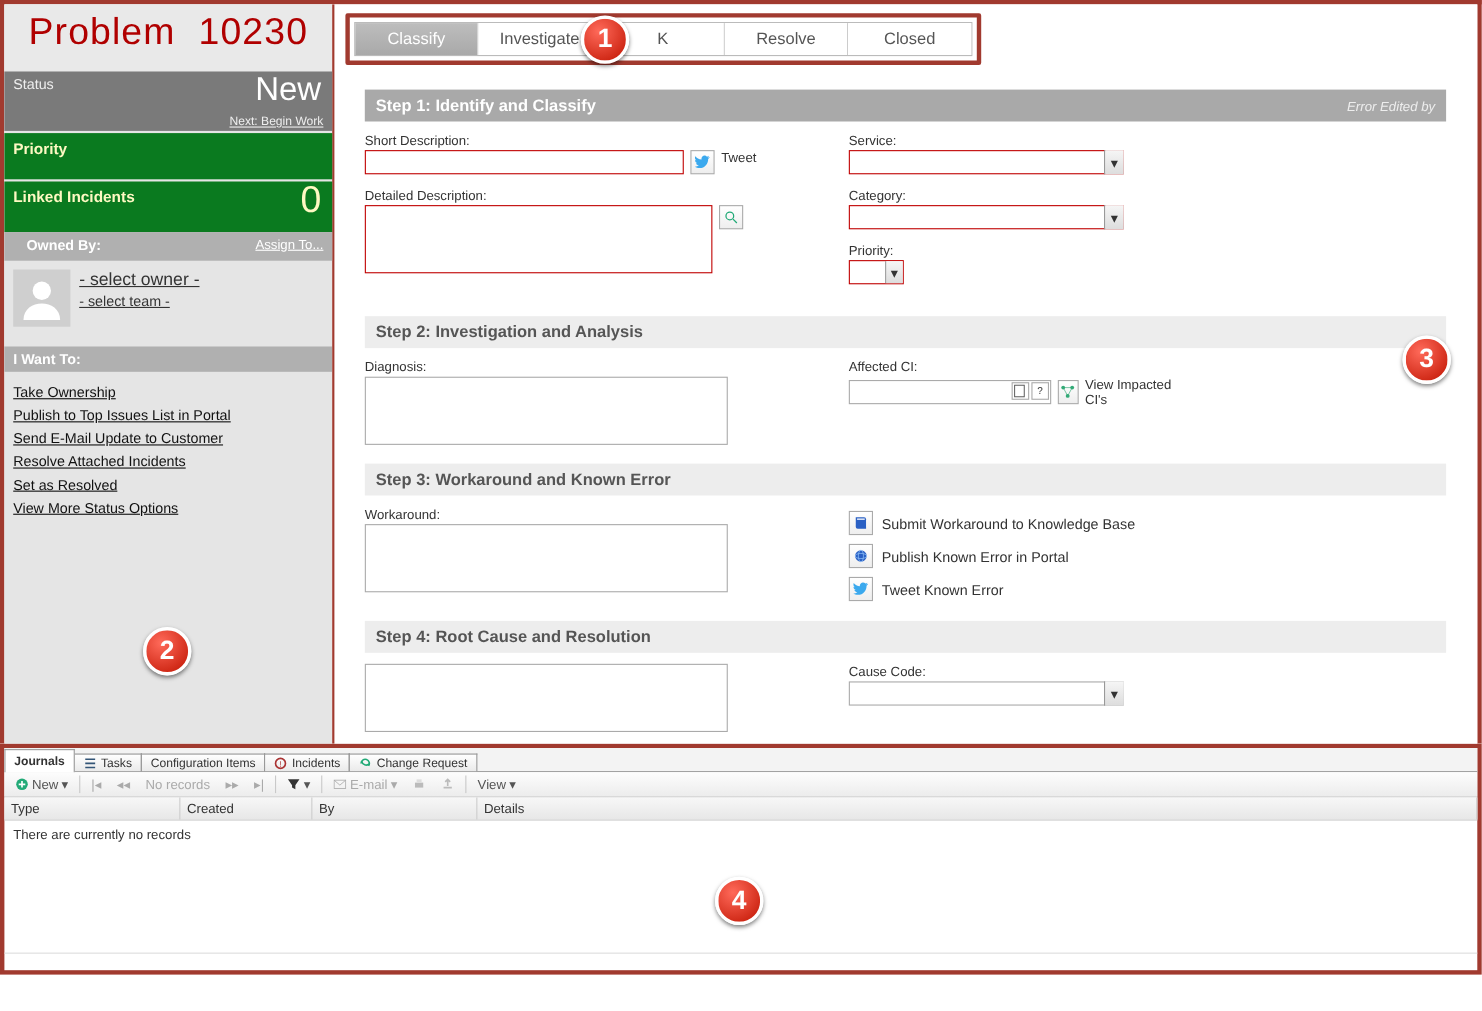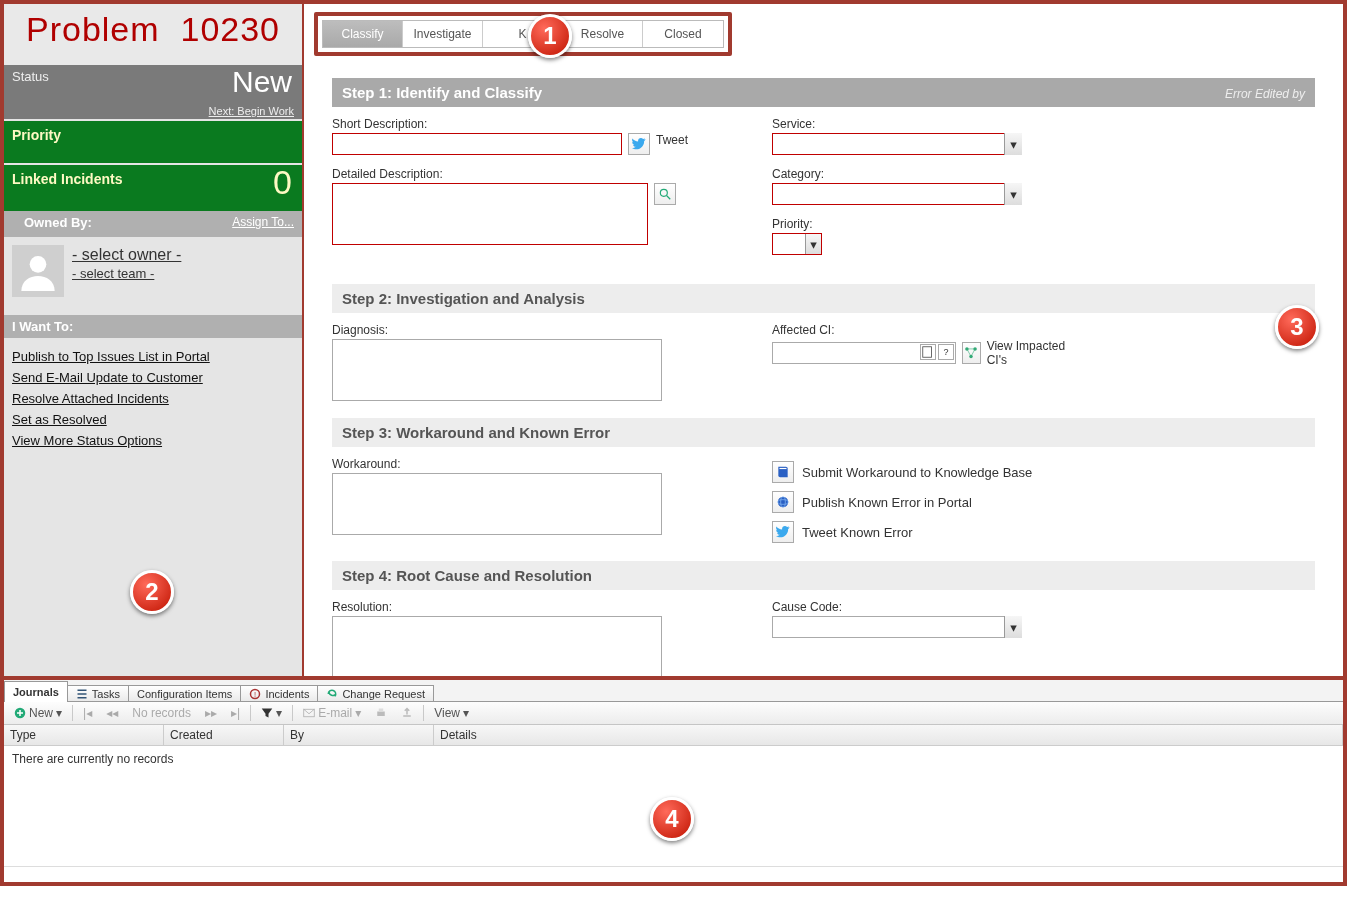--- a/index.html
+++ b/index.html
@@ -37,21 +37,21 @@
   .owner-links a.big { font-size:16px; }
 
   .iwant-bar { background:#b0b0b0; color:#fff; font-weight:bold; padding:4px 8px; font-size:13px; }
   .actions { padding:8px 8px; }
   .actions a { display:block; color:#111; text-decoration:underline; padding:3px 0; font-size:13px; cursor:pointer; }
 
   
   .main { flex:1; background:#fff; display:flex; flex-direction:column; border-left:2px solid #a13a2f; }
   .tabbar-outer { border: 4px solid #a13a2f; border-radius:2px; padding: 4px; display:inline-block; }
   .tabbar { display:flex; border:1px solid #bbb; }
-  .tabbar .tab { width:80px; text-align:center; padding:6px 4px; font-size:12px; background:#fff; border-right:1px solid #ccc; cursor:pointer; color:#555; }
+  .tabbar .tab { width:112px; text-align:center; padding:6px 4px; font-size:15px; background:#fff; border-right:1px solid #ccc; cursor:pointer; color:#555; }
   .tabbar .tab:last-child { border-right:none; }
   .tabbar .tab.active { background:linear-gradient(#bdbdbd,#a9a9a9); color:#fff; }
 
   .form-area { padding: 16px 28px; overflow:auto; flex:1; }
   .step-head { background:#a9a9a9; color:#fff; padding:6px 10px; font-size:15px; font-weight:600; margin-bottom:10px; display:flex; justify-content:space-between; align-items:baseline; }
   .step-head.sub { background:#ededed; color:#555; font-weight:600; }
   .step-head .edited { font-style:italic; font-weight:normal; font-size:12px; color:#eee; }
   .row2 { display:flex; gap:60px; margin-bottom:14px; }
   .col { flex:1; min-width:0; }
   .col.narrow { flex:0 0 380px; }
@@ -145,20 +145,21 @@
             </svg>
         </div>
         <div class="owner-links">
           <a class="big">- select owner -</a>
           <a>- select team -</a>
         </div>
       </div>
 
       <div class="iwant-bar">I Want To:</div>
       <div class="actions">
+        <a>Take Ownership</a>
         <a>Publish to Top Issues List in Portal</a>
         <a>Send E-Mail Update to Customer</a>
         <a>Resolve Attached Incidents</a>
         <a>Set as Resolved</a>
         <a>View More Status Options</a>
       </div>
     </div>
 
     <div class="main">
       <div style="padding:8px 10px 6px 10px;">
@@ -302,21 +303,20 @@
               <span>Tweet Known Error</span>
             </div>
           </div>
         </div>
 
         <div class="step-head sub">
           <span>Step 4: Root Cause and Resolution</span>
         </div>
         <div class="row2">
           <div class="col narrow">
-            <span class="fld-label">Resolution:</span>
             <textarea class="textarea gray" style="width: 330px;"></textarea>
           </div>
           <div class="col right">
             <span class="fld-label">Cause Code:</span>
             <div class="select-wrap" style="width:250px">
               <input class="gray-input" type="text" style="">
               <span class="arrow">▾</span>
             </div>
           </div>
         </div>

